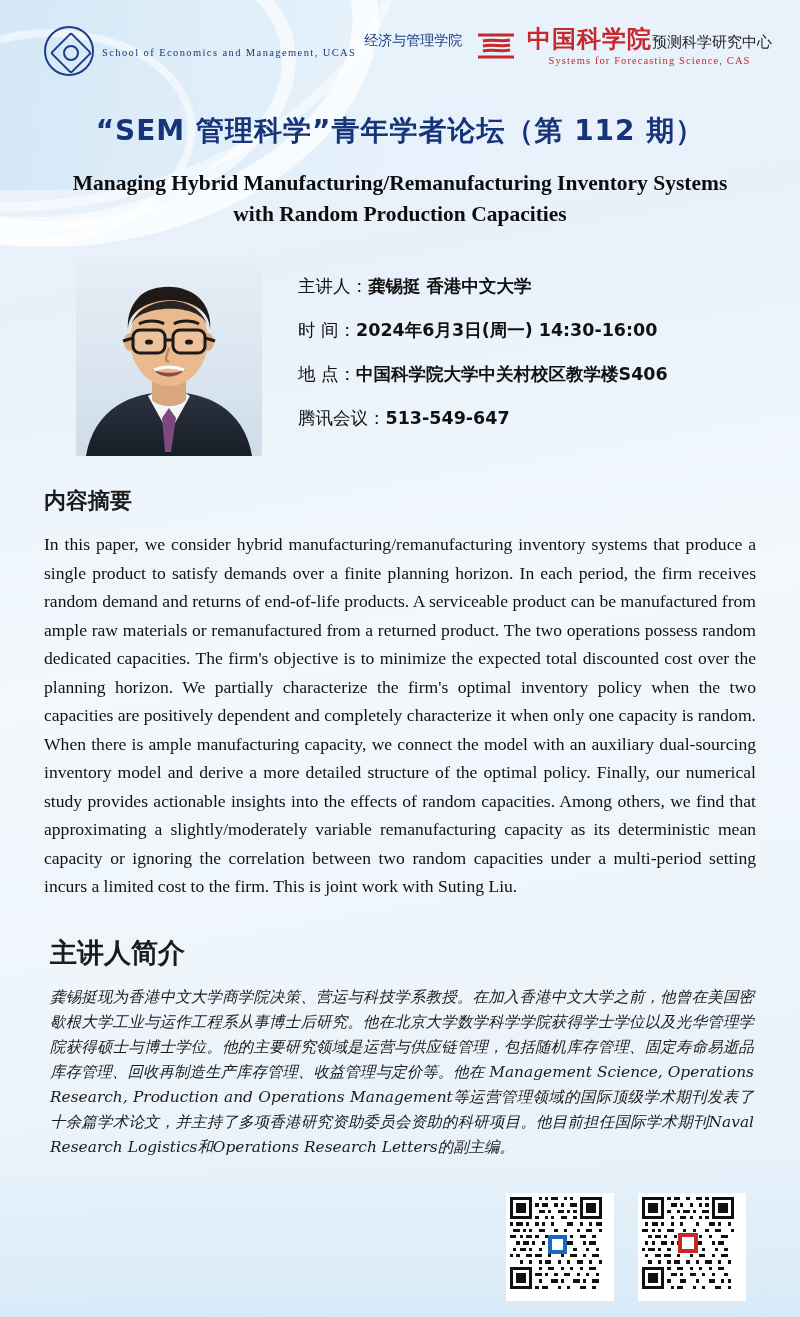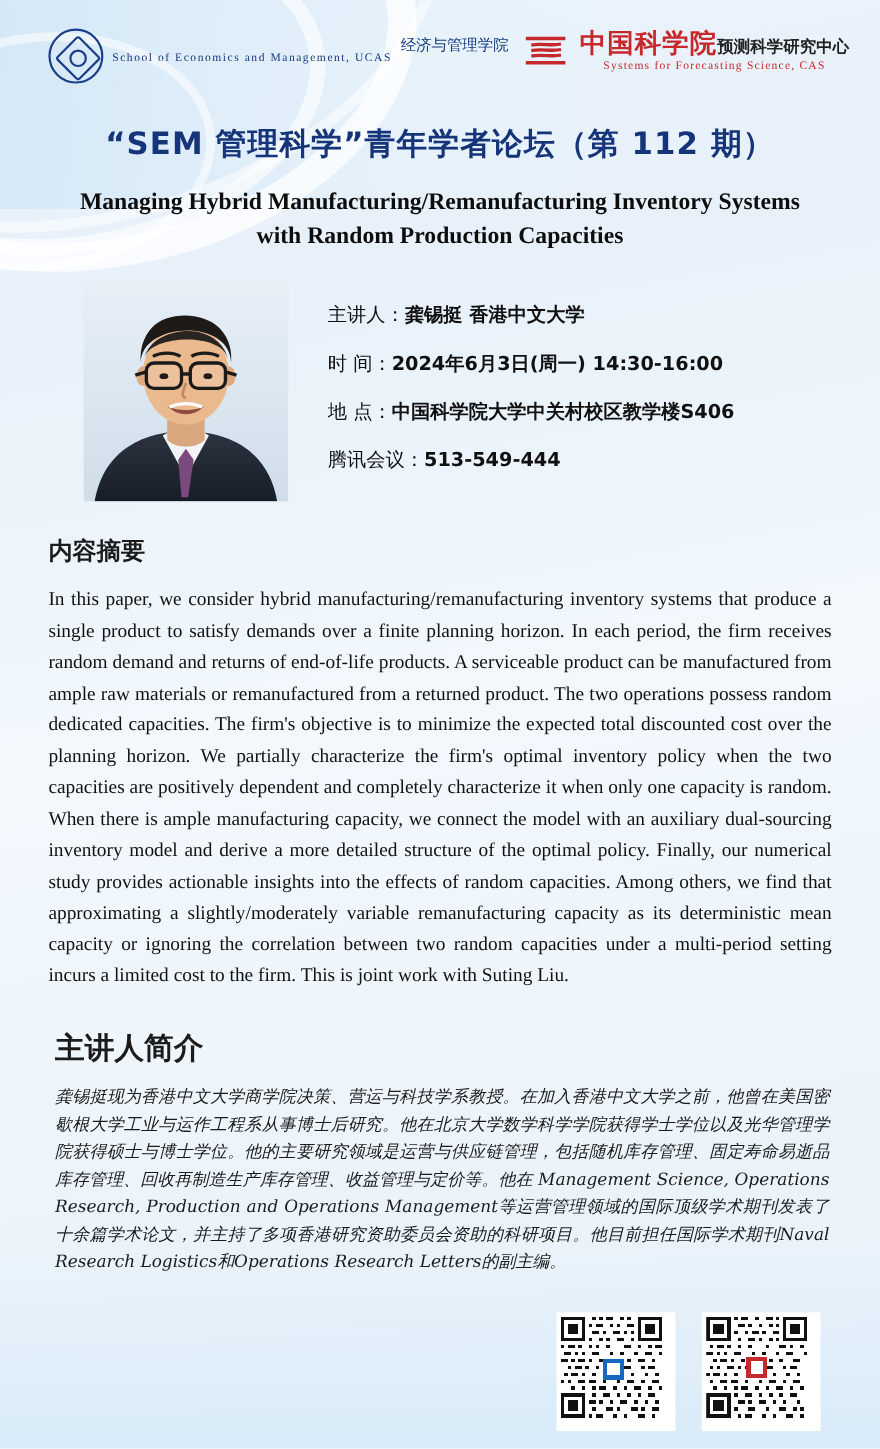--- a/index.html
+++ b/index.html
@@ -114,21 +114,21 @@
     font-size: 24px;
     font-weight: 700;
     color: #c6282c;
     letter-spacing: 1px;
     white-space: nowrap;
     display: inline-block;
   }
   .cas-cn .tail {
     color: #222;
     font-size: 15px;
-    font-weight: 700;
+    font-weight: 400;
     letter-spacing: 0;
   }
   .cas-en {
     font-family: "Liberation Serif", serif;
     font-size: 10.5px;
     color: #c6282c;
     letter-spacing: 1.1px;
     margin-top: 3px;
     white-space: nowrap;
     text-align: center;
@@ -337,21 +337,21 @@
       <div class="meta-line">
         <span class="meta-label">主讲人：</span><b>龚锡挺  香港中文大学</b>
       </div>
       <div class="meta-line">
         <span class="meta-label">时  间：</span><b>2024年6月3日(周一) 14:30-16:00</b>
       </div>
       <div class="meta-line">
         <span class="meta-label">地 点：</span><b>中国科学院大学中关村校区教学楼S406</b>
       </div>
       <div class="meta-line">
-        <span class="meta-label">腾讯会议：</span><b>513-549-444</b>
+        <span class="meta-label">腾讯会议：</span><b>513-549-647</b>
       </div>
     </div>
   </div>
 
   <div class="section-head">内容摘要</div>
   <div class="abstract">In this paper, we consider hybrid manufacturing/remanufacturing inventory systems that produce a single product to satisfy demands over a finite planning horizon. In each period, the firm receives random demand and returns of end-of-life products. A serviceable product can be manufactured from ample raw materials or remanufactured from a returned product. The two operations possess random dedicated capacities. The firm's objective is to minimize the expected total discounted cost over the planning horizon. We partially characterize the firm's optimal inventory policy when the two capacities are positively dependent and completely characterize it when only one capacity is random. When there is ample manufacturing capacity, we connect the model with an auxiliary dual-sourcing inventory model and derive a more detailed structure of the optimal policy. Finally, our numerical study provides actionable insights into the effects of random capacities. Among others, we find that approximating a slightly/moderately variable remanufacturing capacity as its deterministic mean capacity or ignoring the correlation between two random capacities under a multi-period setting incurs a limited cost to the firm. This is joint work with Suting Liu.</div>
 
   <div class="bio-head">主讲人简介</div>
   <div class="bio">龚锡挺现为香港中文大学商学院决策、营运与科技学系教授。在加入香港中文大学之前，他曾在美国密歇根大学工业与运作工程系从事博士后研究。他在北京大学数学科学学院获得学士学位以及光华管理学院获得硕士与博士学位。他的主要研究领域是运营与供应链管理，包括随机库存管理、固定寿命易逝品库存管理、回收再制造生产库存管理、收益管理与定价等。他在 Management Science, Operations Research, Production and Operations Management等运营管理领域的国际顶级学术期刊发表了十余篇学术论文，并主持了多项香港研究资助委员会资助的科研项目。他目前担任国际学术期刊Naval Research Logistics和Operations Research Letters的副主编。</div>
 

